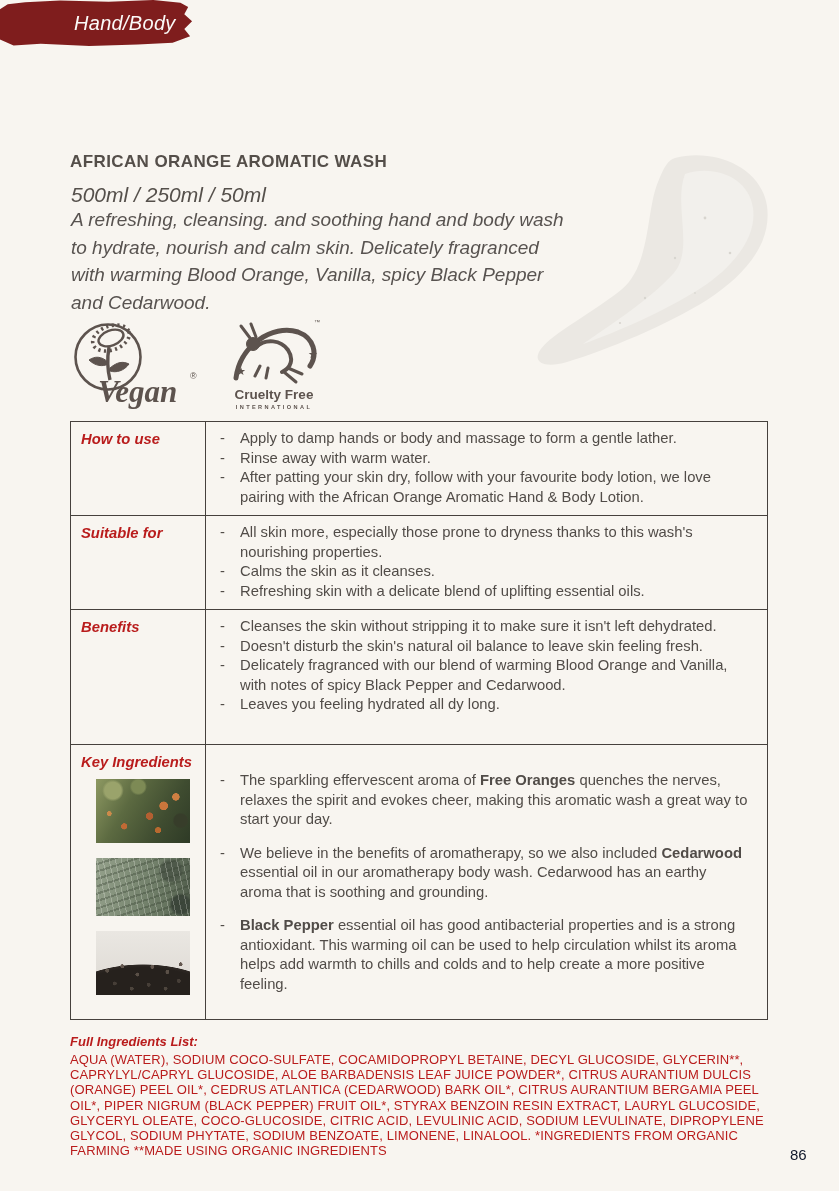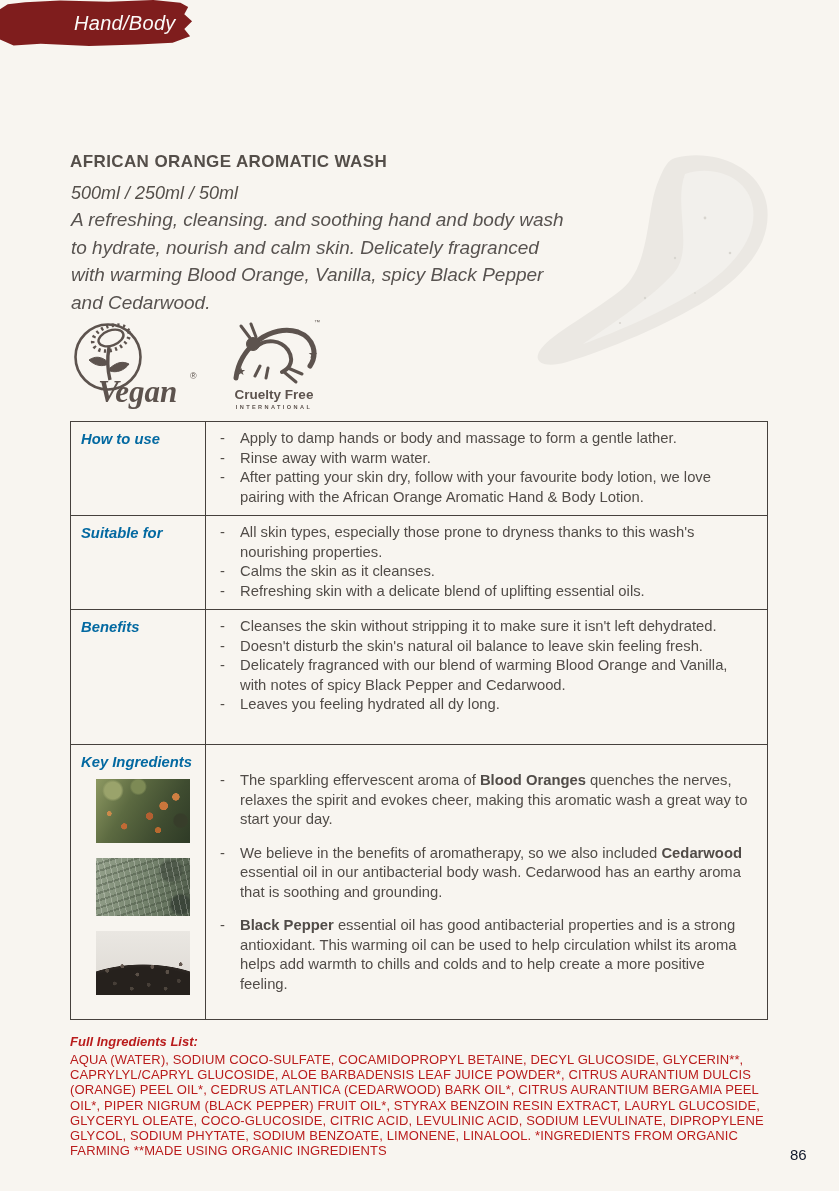--- a/index.html
+++ b/index.html
@@ -23,21 +23,21 @@
     font-size:20px; font-style:italic; color:#fbfaf8; letter-spacing:0.3px;
   }
 
   
   .product-title {
     position:absolute; left:70px; top:152px;
     font-size:17px; font-weight:bold; color:#544e49; letter-spacing:0.4px;
   }
   .product-sizes {
     position:absolute; left:71px; top:183px;
-    font-size:18px; font-style:italic; color:#55504b;
+    font-size:21px; font-style:italic; color:#55504b;
   }
   .product-description {
     position:absolute; left:71px; top:206px; width:505px;
     font-size:19px; font-style:italic; line-height:27.5px; color:#585350;
   }
 
   
   .badges { position:absolute; left:74px; top:316px; display:flex; gap:24px; align-items:flex-start; }
   .badge-svg text { fill:#5d534e; }
   .badge-svg path, .badge-svg circle, .badge-svg ellipse { stroke:#5d534e; }
@@ -48,21 +48,21 @@
   
   .info-table {
     position:absolute; left:70px; top:421px; width:698px;
     border-collapse:collapse; table-layout:fixed;
   }
   .info-table th, .info-table td {
     border:1.3px solid #46413d; vertical-align:top;
   }
   .info-table th {
     width:135px; text-align:left;
-    font-style:italic; font-weight:bold; font-size:14.8px; color:#0369a1;
+    font-style:italic; font-weight:bold; font-size:14.8px; color:#b91c1c;
     padding:9px 6px 8px 10px;
   }
   .info-table td {
     padding:7px 16px 8px 12px;
     font-size:14.8px; line-height:19.5px; color:#514c48;
   }
   .info-table tr:nth-child(1) { height:90px; }
   .info-table tr:nth-child(2) { height:94px; }
   .info-table tr:nth-child(3) { height:135px; }
   .info-table tr:nth-child(4) { height:275px; }
@@ -199,21 +199,21 @@
           </div>
         </td>
       </tr>
       <tr>
         <th>
           <div>Suitable for</div>
         </th>
         <td>
           <div class="bullet">
             <span class="dash">-</span>
-            <span class="btxt"><span>All skin types, especially those prone to dryness thanks to this wash's nourishing properties.</span></span>
+            <span class="btxt"><span>All skin more, especially those prone to dryness thanks to this wash's nourishing properties.</span></span>
           </div>
           <div class="bullet">
             <span class="dash">-</span>
             <span class="btxt"><span>Calms the skin as it cleanses.</span></span>
           </div>
           <div class="bullet">
             <span class="dash">-</span>
             <span class="btxt"><span>Refreshing skin with a delicate blend of uplifting essential oils.</span></span>
           </div>
         </td>
@@ -246,25 +246,25 @@
           <div>Key Ingredients</div>
           <div class="cell-photos">
             <div class="photo blood-orange-tree-photo"></div>
             <div class="photo cedarwood-foliage-photo"></div>
             <div class="photo black-peppercorns-photo"></div>
           </div>
         </th>
         <td class="spaced">
           <div class="bullet">
             <span class="dash">-</span>
-            <span class="btxt"><span>The sparkling effervescent aroma of </span><span class="bold">Blood Oranges</span><span> quenches the nerves, relaxes the spirit and evokes cheer, making this aromatic wash a great way to start your day.</span></span>
-          </div>
-          <div class="bullet">
-            <span class="dash">-</span>
-            <span class="btxt"><span>We believe in the benefits of aromatherapy, so we also included </span><span class="bold">Cedarwood</span><span> essential oil in our antibacterial body wash. Cedarwood has an earthy aroma that is soothing and grounding.</span></span>
+            <span class="btxt"><span>The sparkling effervescent aroma of </span><span class="bold">Free Oranges</span><span> quenches the nerves, relaxes the spirit and evokes cheer, making this aromatic wash a great way to start your day.</span></span>
+          </div>
+          <div class="bullet">
+            <span class="dash">-</span>
+            <span class="btxt"><span>We believe in the benefits of aromatherapy, so we also included </span><span class="bold">Cedarwood</span><span> essential oil in our aromatherapy body wash. Cedarwood has an earthy aroma that is soothing and grounding.</span></span>
           </div>
           <div class="bullet">
             <span class="dash">-</span>
             <span class="btxt"><span class="bold">Black Pepper</span><span> essential oil has good antibacterial properties and is a strong antioxidant. This warming oil can be used to help circulation whilst its aroma helps add warmth to chills and colds and to help create a more positive feeling.</span></span>
           </div>
         </td>
       </tr>
     </tbody>
 </table>
 

